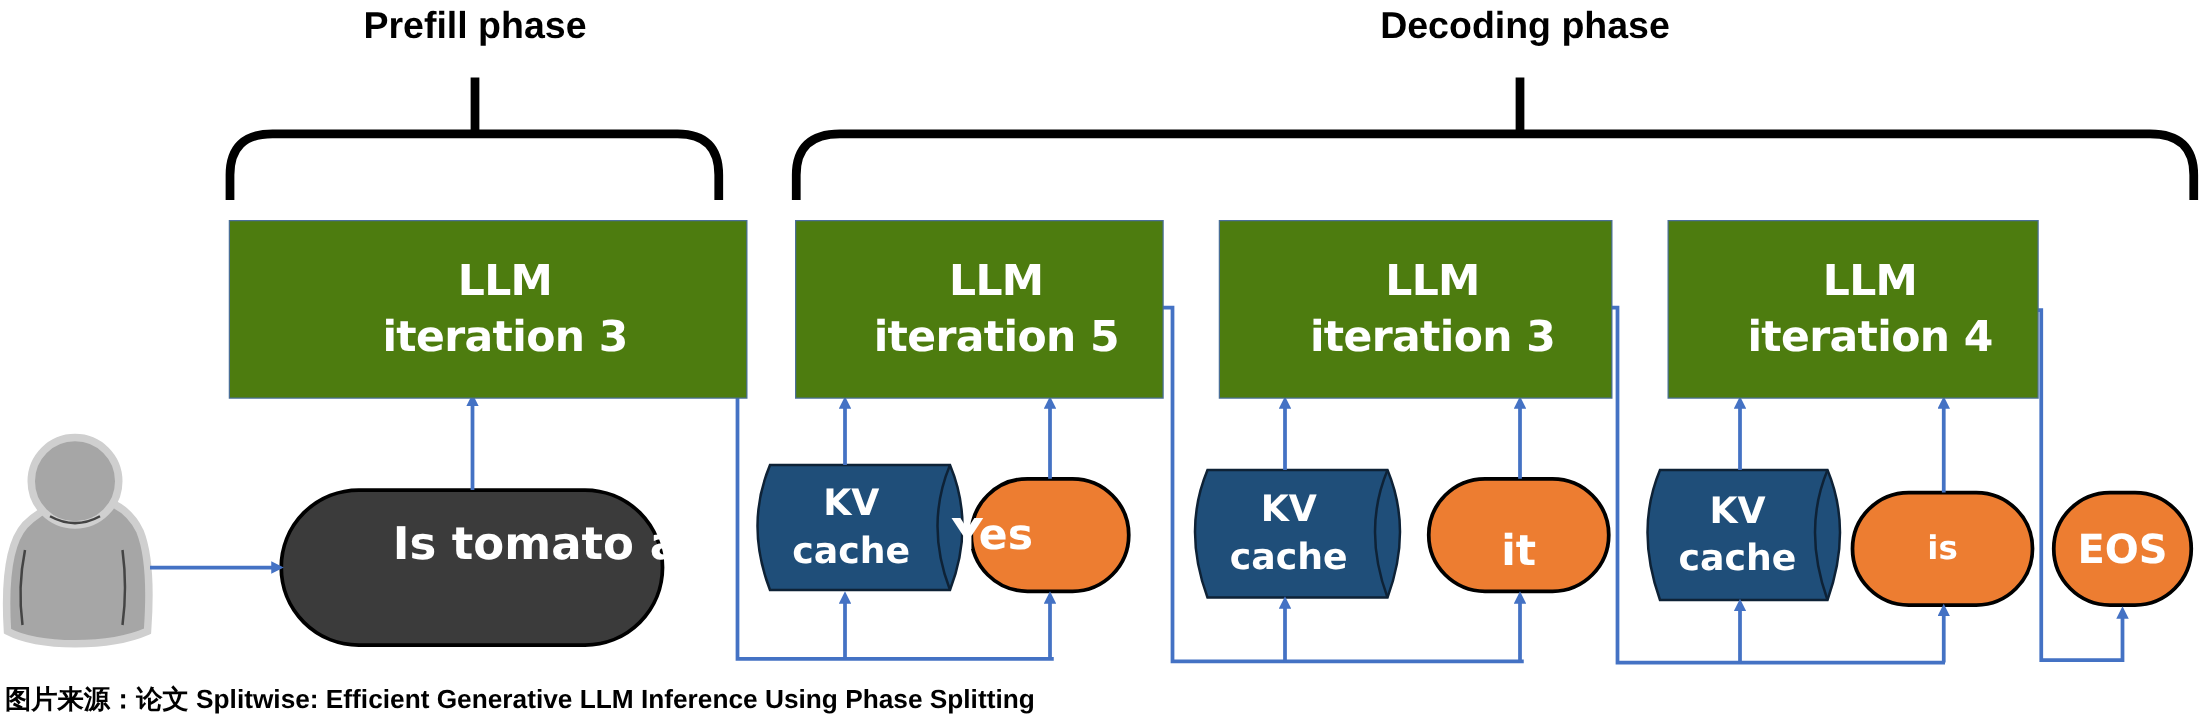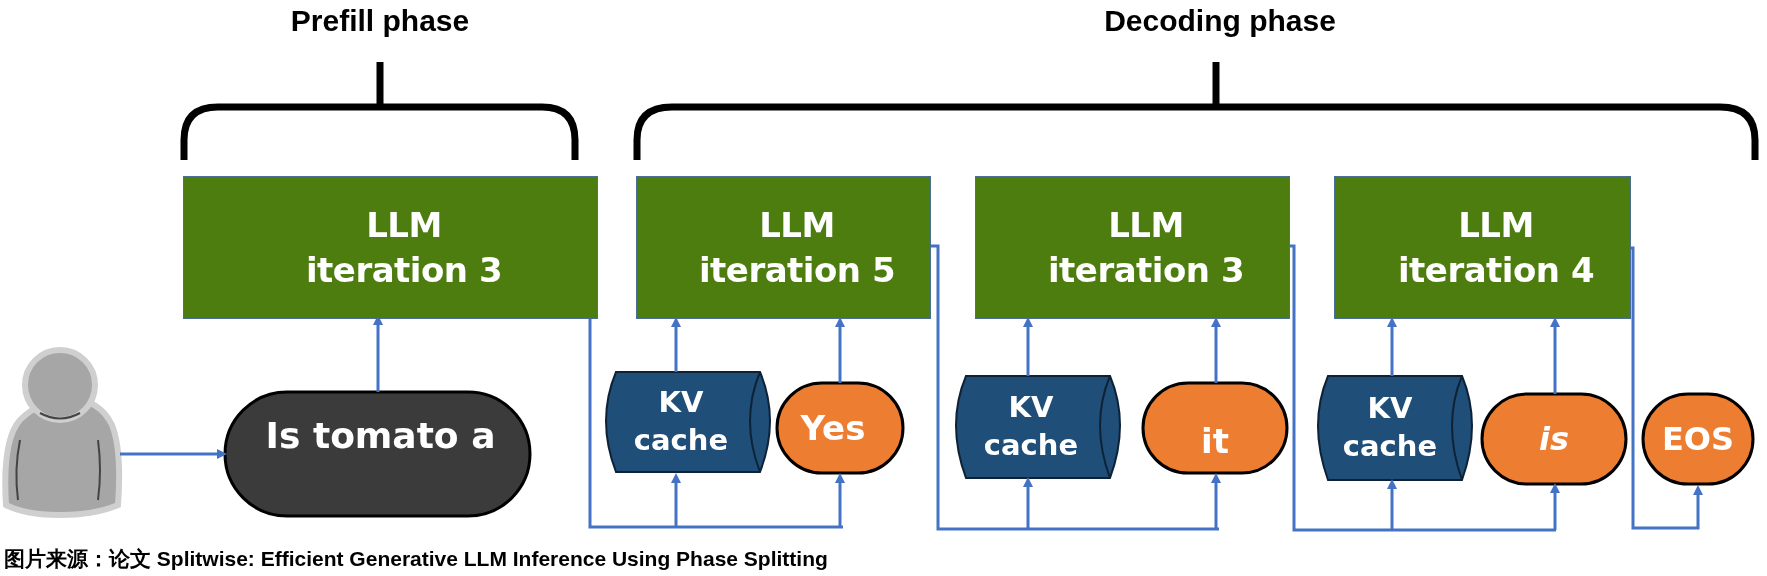--- a/index.html
+++ b/index.html
@@ -99,35 +99,35 @@
 </div>
 <div class="llm-box" style="left:976px;top:177px;width:286px;height:141px;">
   <span>LLM</span>
   <span>iteration 3</span>
 </div>
 <div class="llm-box" style="left:1335px;top:177px;width:268px;height:141px;">
   <span>LLM</span>
   <span>iteration 4</span>
 </div>
 
-<div class="node-label" style="left:228px;top:392px;width:305px;height:88px;font-size:36px;line-height:1.3;">
+<div class="node-label" style="left:239px;top:392px;width:305px;height:88px;font-size:36px;line-height:1.3;align-items:flex-end;">
   <span>Is tomato a</span>
 </div>
 
 <div class="node-label" style="left:606px;top:372px;width:150px;height:100px;font-size:29px;line-height:1.3;">
   <span>KV</span>
   <span>cache</span>
 </div>
 <div class="node-label" style="left:956px;top:376px;width:150px;height:102px;font-size:29px;line-height:1.3;">
   <span>KV</span>
   <span>cache</span>
 </div>
 <div class="node-label" style="left:1318px;top:376px;width:144px;height:104px;font-size:29px;line-height:1.3;">
   <span>KV</span>
   <span>cache</span>
 </div>
 
-<div class="node-label" style="left:770px;top:383px;width:126px;height:90px;font-size:34px;">Yes</div>
+<div class="node-label" style="left:731px;top:383px;width:126px;height:90px;font-size:34px;">Yes</div>
 <div class="node-label" style="left:1143px;top:383px;width:144px;height:116px;font-size:34px;">it</div>
-<div class="node-label" style="left:1482px;top:394px;width:144px;height:90px;font-size:32px;font-style:italic;">is</div>
+<div class="node-label" style="left:1482px;top:394px;width:144px;height:90px;font-size:26px;">is</div>
 <div class="node-label" style="left:1643px;top:394px;width:110px;height:90px;font-size:32px;">EOS</div>
 
 <div class="caption">图片来源：论文 Splitwise: Efficient Generative LLM Inference Using Phase Splitting</div>
 
 </body></html>

